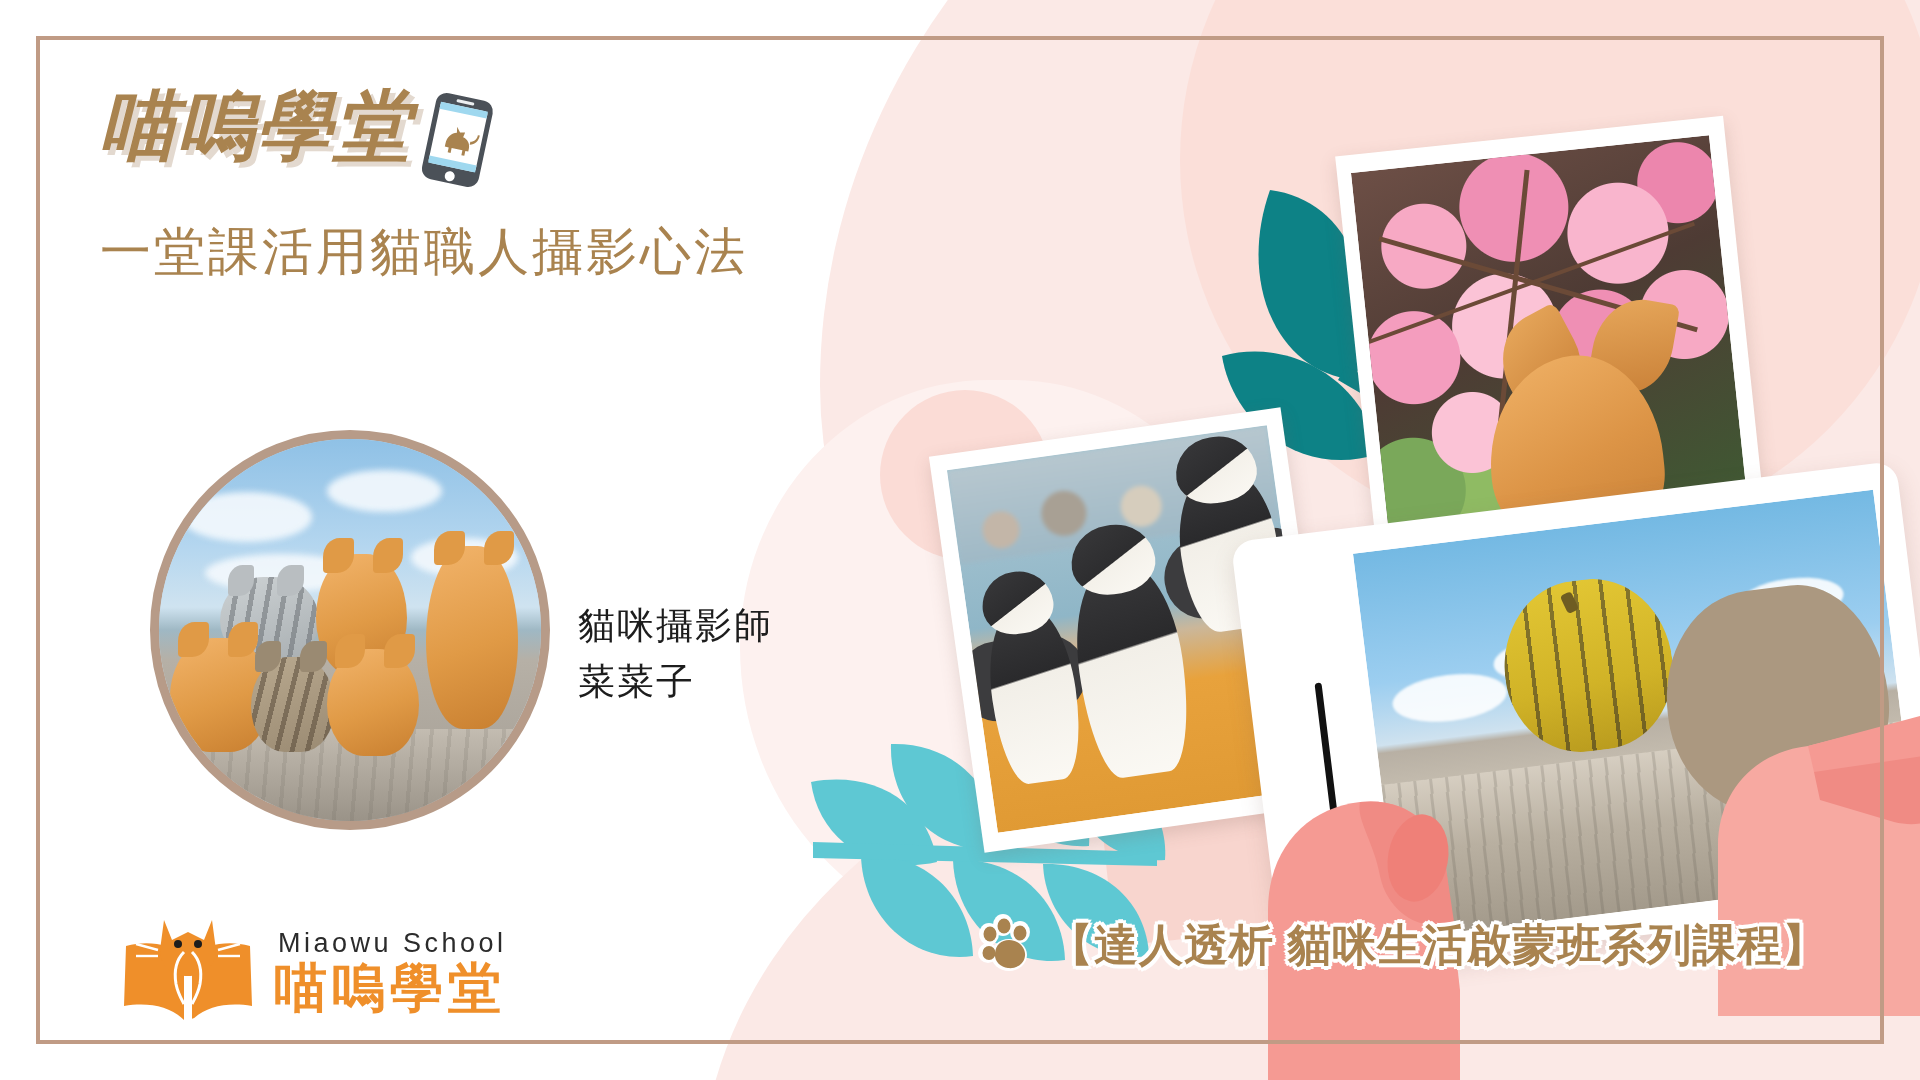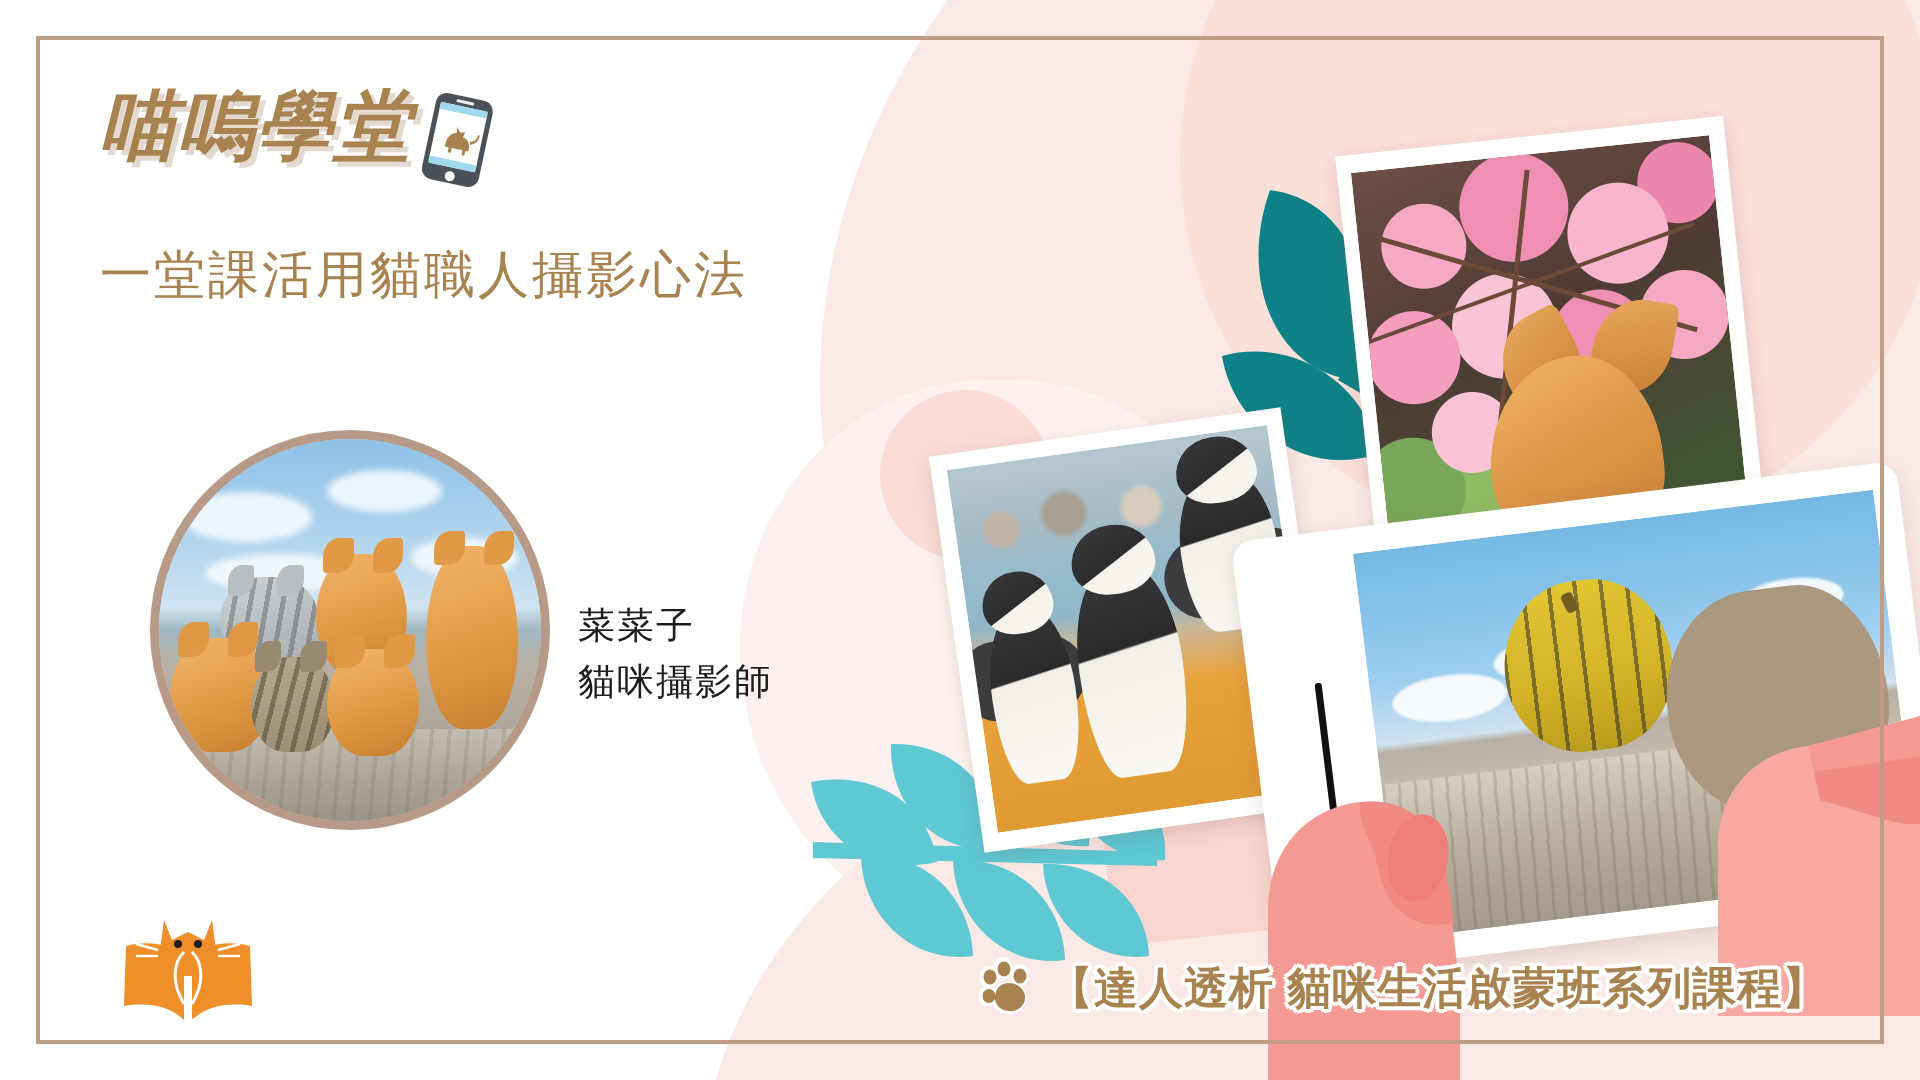--- a/index.html
+++ b/index.html
@@ -91,21 +91,21 @@
     text-shadow:5px 5px 0 rgba(170,140,110,0.33);
     white-space:nowrap;
   }
   .phone-icon { margin-top:6px; transform:rotate(12deg); }
 
   .subtitle {
     position:absolute; left:100px; top:216px;
     font-size:51px; color:#a9834f; line-height:1.42;
     letter-spacing:3px; font-weight:500;
   }
-  .subtitle div { white-space:nowrap;margin-top:23px; }
+  .subtitle div { white-space:nowrap; }
 
   .portrait-wrap {
     position:absolute; left:150px; top:430px;
     width:400px; height:400px;
   }
   .portrait-ring {
     position:absolute; inset:0;
     border-radius:50%;
     border:9px solid #b79b88;
     overflow:hidden;
@@ -131,21 +131,21 @@
     font-size:27px; color:#2b2b2b; letter-spacing:3.5px;
     margin-left:4px; margin-bottom:2px;
   }
   .logo-cn {
     font-size:53px; color:#ef8f2a; font-weight:bold;
     letter-spacing:5px; line-height:1;
   }
 
   
   .banner {
-    position:absolute; left:975px; top:955px;
+    position:absolute; left:975px; top:912px;
     display:flex; align-items:center; gap:12px;
   }
   .banner-text {
     font-size:44px; font-weight:bold; color:#a9834f;
     letter-spacing:1px; white-space:nowrap;
     text-shadow:
       -3px -3px 0 #fff,  3px -3px 0 #fff,
       -3px  3px 0 #fff,  3px  3px 0 #fff,
       -4px  0   0 #fff,  4px  0   0 #fff,
        0   -4px 0 #fff,  0    4px 0 #fff;
@@ -468,22 +468,22 @@
           <div class="pear" style="left:25%; top:53%; width:7%;  height:8%;  background:#9a8a72;"></div>
           <div class="pear" style="left:37%; top:53%; width:7%;  height:8%;  background:#9a8a72;"></div>
           <div class="pcat ginger" style="left:44%; top:55%; width:24%; height:28%;"></div>
           <div class="pear" style="left:46%; top:51%; width:8%;  height:9%;  background:#e09a46;"></div>
           <div class="pear" style="left:59%; top:51%; width:8%;  height:9%;  background:#e09a46;"></div>
         </div>
       </div>
     </div>
 
     <div class="instructor">
+      <div>貓咪攝影師</div>
       <div>菜菜子</div>
-      <div>貓咪攝影師</div>
     </div>
 
     <div class="logo">
       <div class="logo-mark">
         <svg width="140" height="118" viewBox="0 0 140 118">
           <g fill="#ef8f2a">
             <path d="M8 36 C30 30 52 34 66 46 L66 110 C52 96 30 92 6 96 Z"></path>
             <path d="M132 36 C110 30 88 34 74 46 L74 110 C88 96 110 92 134 96 Z"></path>
           </g>
           <path d="M46 10 L54 30 L70 22 L86 30 L94 10 L98 40 C98 56 86 66 70 66 C54 66 42 56 42 40 Z" fill="#ef8f2a"></path>
@@ -493,20 +493,24 @@
             <path d="M40 40 L18 34"></path>
               <path d="M40 46 L18 46"></path>
             <path d="M100 40 L122 34"></path>
               <path d="M100 46 L122 46"></path>
           </g>
           <path d="M66 42 C58 50 56 62 58 74 C60 84 64 90 66 94" stroke="#ffffff" stroke-width="3" fill="none"></path>
           <path d="M74 42 C82 50 84 62 82 74 C80 84 76 90 74 94" stroke="#ffffff" stroke-width="3" fill="none"></path>
           <path d="M10 98 L66 112 L130 98" stroke="#ffffff" stroke-width="3" fill="none"></path>
         </svg>
       </div>
+      <div class="logo-text">
+        <div class="logo-en">Miaowu School</div>
+        <div class="logo-cn">喵嗚學堂</div>
+      </div>
     </div>
   </div>
 
   <div class="banner">
     <div class="paw-icon">
       <svg width="62" height="62" viewBox="0 0 62 62">
         <g fill="#ffffff">
           <ellipse cx="14" cy="22" rx="10" ry="11"></ellipse>
           <ellipse cx="28" cy="13" rx="10" ry="11"></ellipse>
           <ellipse cx="45" cy="20" rx="10" ry="11"></ellipse>

